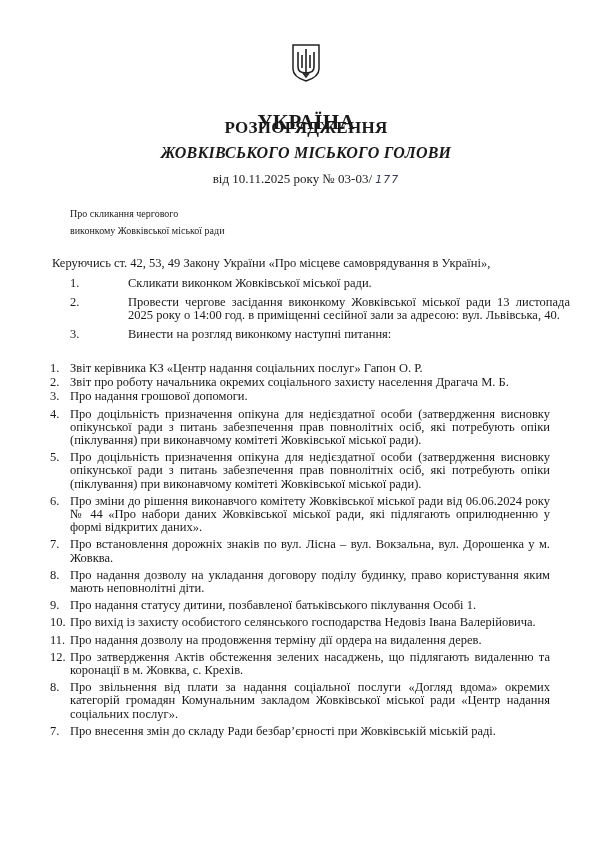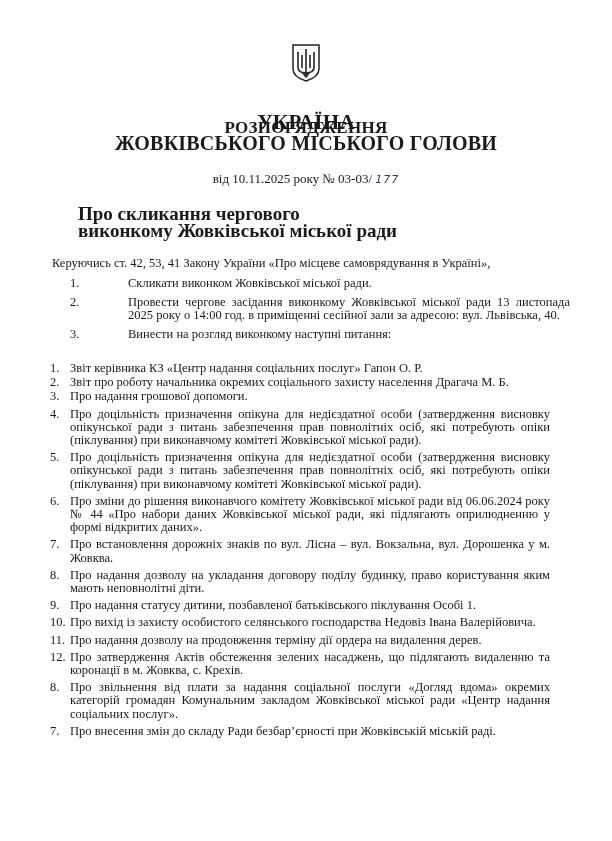--- a/index.html
+++ b/index.html
@@ -6,24 +6,24 @@
     body {
       width: 612px; height: 841px; position: relative; overflow: hidden;
       font-family: "Liberation Serif", "DejaVu Serif", serif;
       color: #1a1a1a;
     }
     .page { position: absolute; left: 0; top: 0; width: 612px; height: 841px; background: #fff; }
     .coat { position: absolute; left: 291px; top: 43px; width: 30px; height: 40px; }
     .h-center { position: absolute; left: 0; width: 612px; text-align: center; font-weight: bold; }
     .h1 { top: 94px; font-size: 21px; letter-spacing: 0.3px; margin-top: 16px; }
     .h2 { top: 118px; font-size: 17px; letter-spacing: 0.3px; }
-    .h3 { top: 132px; font-size: 20px; letter-spacing: 0.2px; }
+    .h3 { top: 144px; font-size: 16px; letter-spacing: 0.2px; font-style: italic; }
     .date-line { position: absolute; top: 171px; left: 0; width: 612px; text-align: center; font-size: 13px; font-weight: normal; }
     .date-line .num { font-style: italic; color: #3a3a5a; font-family: "DejaVu Sans", sans-serif; font-size: 11px; letter-spacing: 1px; }
-    .subject { position: absolute; left: 70px; top: 205px; font-size: 19px; font-weight: bold; line-height: 17px; margin-left: 8px; }
+    .subject { position: absolute; left: 70px; top: 205px; font-size: 10px; font-weight: normal; line-height: 17px; }
     .preamble { position: absolute; left: 52px; top: 256px; font-size: 12.5px; }
     .numlist { position: absolute; left: 70px; width: 500px; font-size: 12.5px; line-height: 13px; }
     .numlist .row { display: flex; margin-bottom: 6px; }
     .numlist .n { width: 58px; flex: none; }
     .numlist .t { flex: 1; text-align: justify; }
     .agenda { position: absolute; left: 50px; top: 362px; width: 500px; font-size: 12.5px; line-height: 13.2px; }
     .agenda .item { display: flex; margin-bottom: 4px; }
     .agenda .n { width: 20px; flex: none; }
     .agenda .t { flex: 1; text-align: justify; }
     .agenda .tight { margin-bottom: 1px; }
@@ -45,21 +45,21 @@
   <div class="date-line">
     <span>від 10.11.2025 року № 03-03/</span>
     <span class="num">177</span>
   </div>
 
   <div class="subject">
     <div>Про скликання чергового</div>
     <div>виконкому Жовківської міської ради</div>
   </div>
 
-  <div class="preamble">Керуючись ст. 42, 53, 41 Закону України «Про місцеве самоврядування в Україні»,</div>
+  <div class="preamble">Керуючись ст. 42, 53, 49 Закону України «Про місцеве самоврядування в Україні»,</div>
 
   <div class="numlist" style="top:277px;">
     <div class="row">
       <span class="n">1.</span>
       <span class="t">Скликати виконком Жовківської міської ради.</span>
     </div>
     <div class="row">
       <span class="n">2.</span>
       <span class="t">Провести чергове засідання виконкому Жовківської міської ради 13 листопада 2025 року о 14:00 год. в приміщенні сесійної зали за адресою: вул. Львівська, 40.</span>
     </div>

